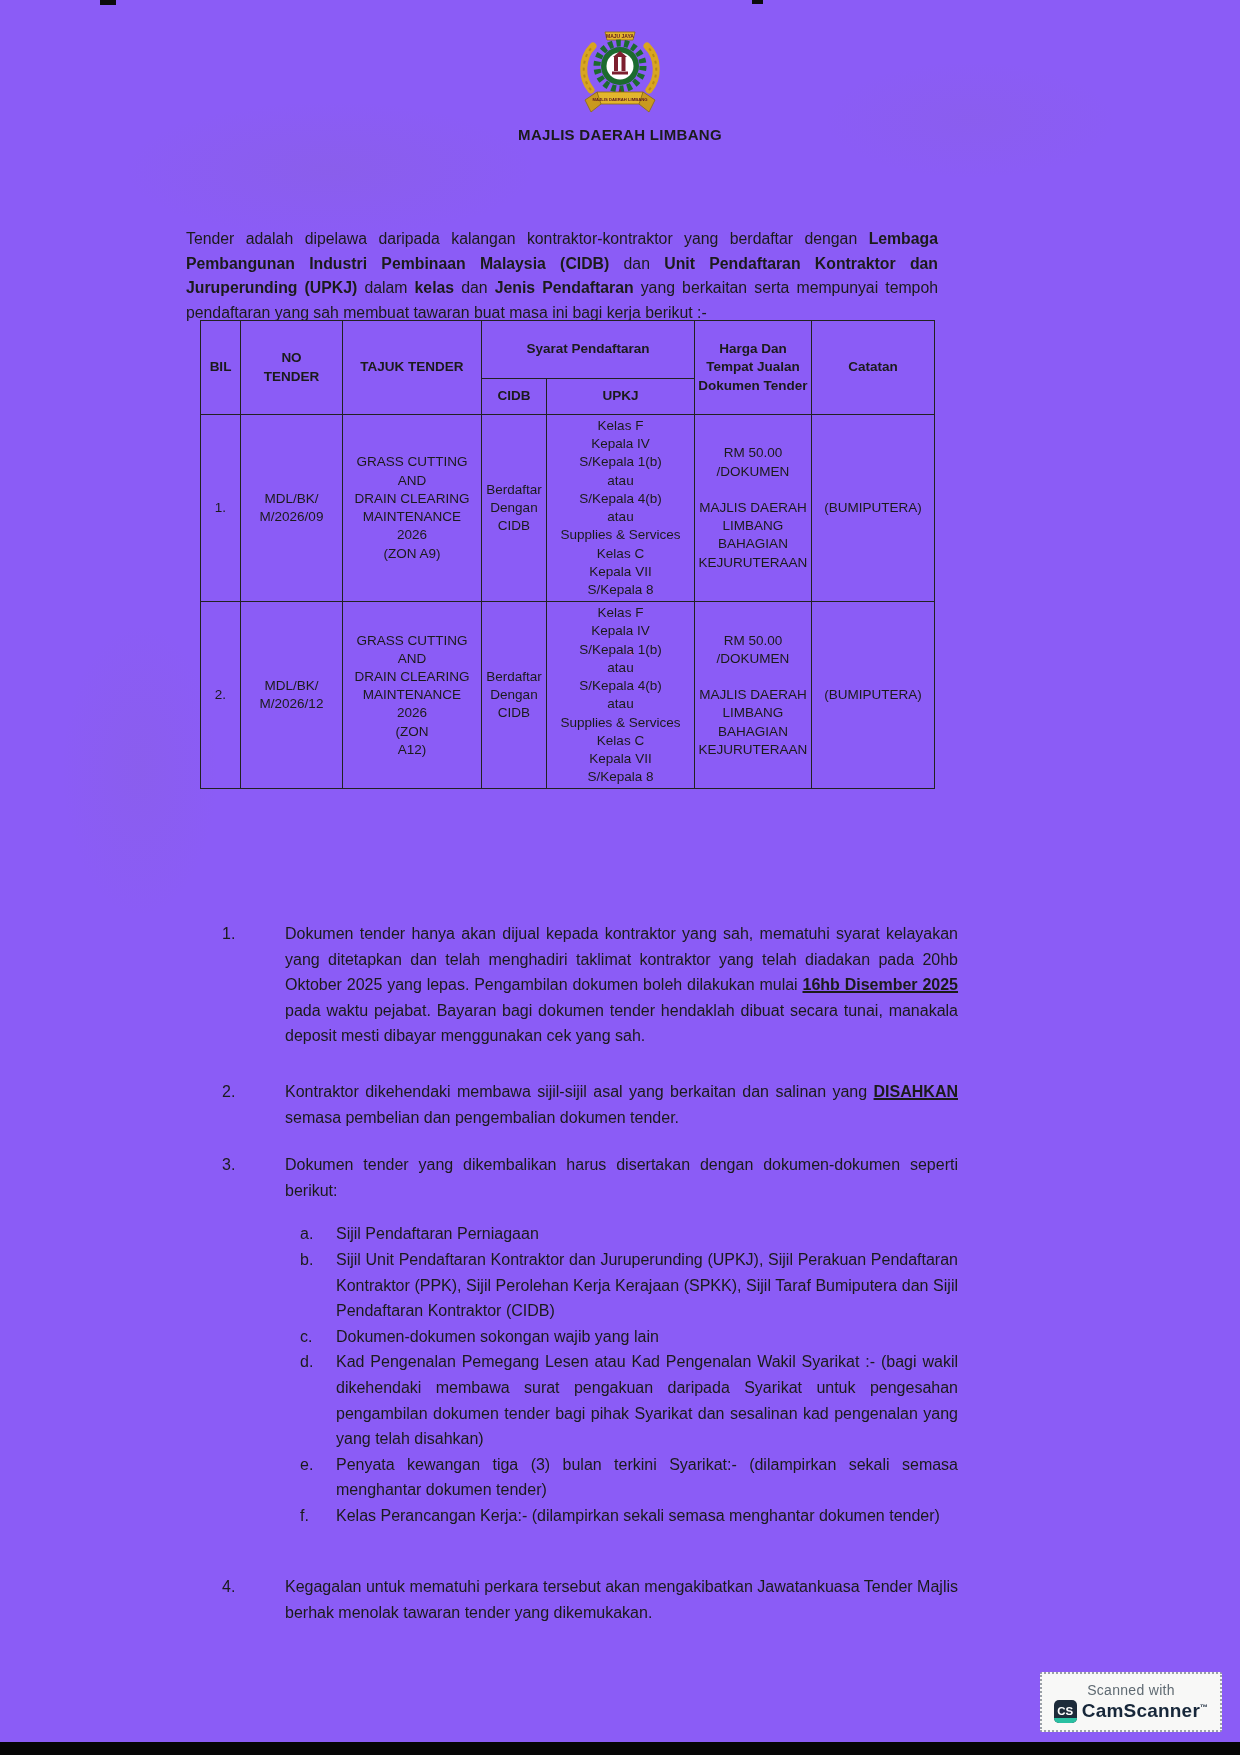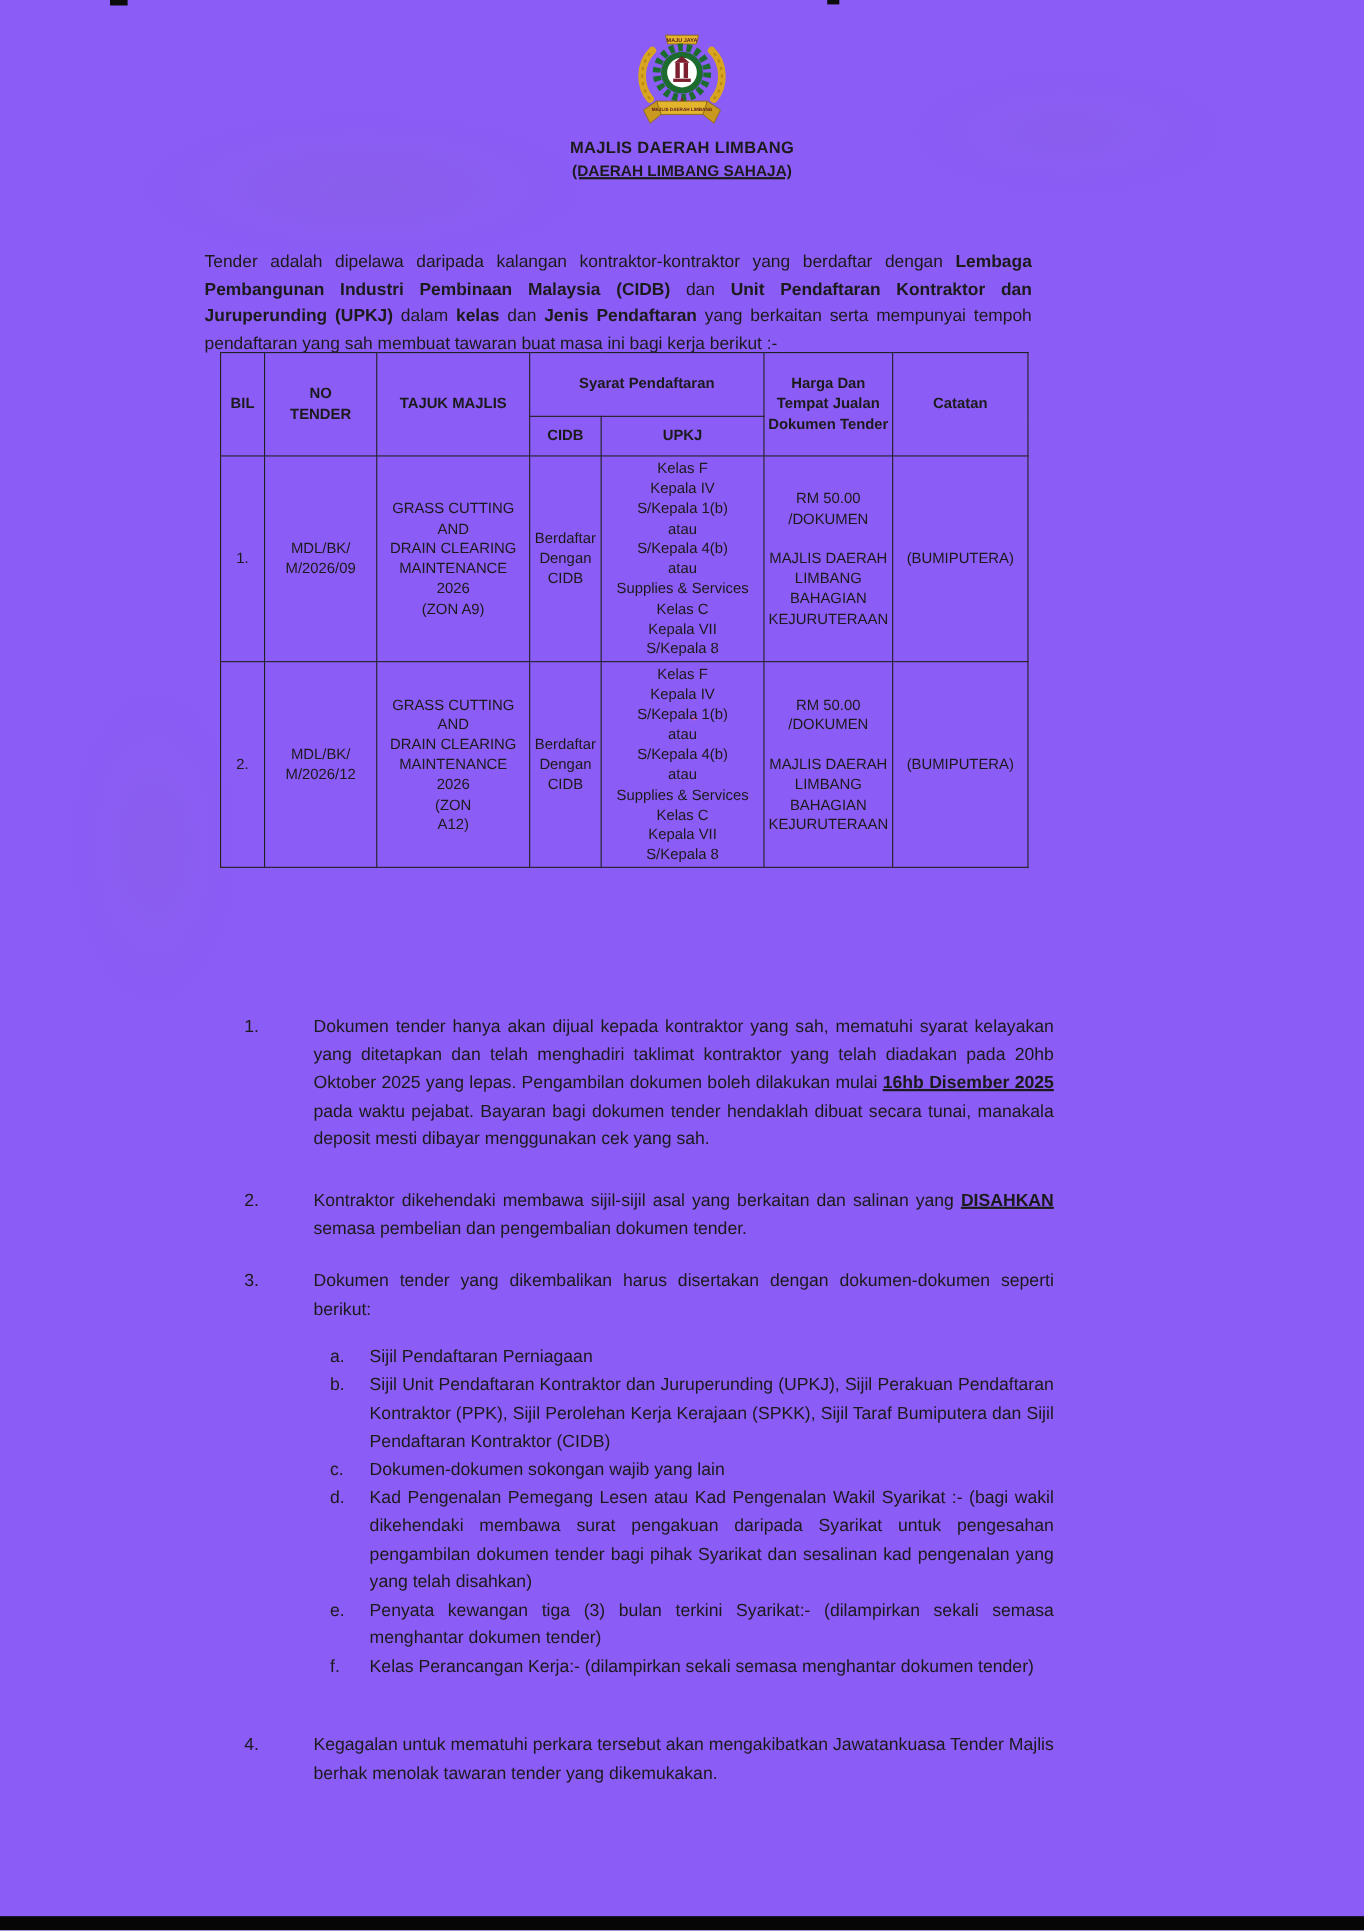--- a/index.html
+++ b/index.html
@@ -112,41 +112,40 @@
 
       <path d="M63 60 L60 68 L66 68 Z" fill="#7c1f2e"></path>
       <rect x="61.8" y="66" width="2.4" height="7" fill="#5a1620"></rect>
 
       <path d="M40 64 L86 64 L84 76 L42 76 Z" fill="#e3b52c" stroke="#8a6a10" stroke-width="0.8"></path>
       <path d="M40 64 L28 72 L34 84 L44 76 Z" fill="#c9991f" stroke="#8a6a10" stroke-width="0.8"></path>
       <path d="M86 64 L98 72 L92 84 L82 76 Z" fill="#c9991f" stroke="#8a6a10" stroke-width="0.8"></path>
       <text x="63" y="72.5" text-anchor="middle" font-size="4.2" font-weight="bold" fill="#5a1620">MAJLIS DAERAH LIMBANG</text>
     </svg>
     <div class="org-name">MAJLIS DAERAH LIMBANG</div>
-    <div class="doc-sub">(DAERAH LIMBANG SAHAJA)</div>
   </div>
 
   <p class="intro"><span>Tender adalah dipelawa daripada kalangan kontraktor-kontraktor yang berdaftar dengan </span><span class="bold">Lembaga Pembangunan Industri Pembinaan Malaysia (CIDB)</span><span> dan </span><span class="bold">Unit Pendaftaran Kontraktor dan Juruperunding (UPKJ)</span><span> dalam </span><span class="bold">kelas</span><span> dan </span><span class="bold">Jenis Pendaftaran</span><span> yang berkaitan serta mempunyai tempoh pendaftaran yang sah membuat tawaran buat masa ini bagi kerja berikut :-</span></p>
 
   <table class="tender-table">
     <colgroup>
       <col style="width:40px">
         <col style="width:102px">
         <col style="width:139px">
       <col style="width:65px">
         <col style="width:148px">
         <col style="width:117px">
         <col style="width:123px">
     </colgroup>
     <tbody>
         <tr class="hrow1">
       <th rowspan="2">BIL</th>
       <th rowspan="2">NO
 TENDER</th>
-      <th rowspan="2">TAJUK MAJLIS</th>
+      <th rowspan="2">TAJUK TENDER</th>
       <th colspan="2">Syarat Pendaftaran</th>
       <th rowspan="2">Harga Dan
 Tempat Jualan
 Dokumen Tender</th>
       <th rowspan="2">Catatan</th>
     </tr>
     <tr class="hrow2">
       <th>CIDB</th>
       <th>UPKJ</th>
     </tr>
@@ -260,16 +259,25 @@
       </div>
     </div>
 
     <div class="note n4">
       <div class="num">4.</div>
       <div class="txt">Kegagalan untuk mematuhi perkara tersebut akan mengakibatkan Jawatankuasa Tender Majlis berhak menolak tawaran tender yang dikemukakan.</div>
     </div>
 
   </div>
 
+  <div class="cs-badge">
+    <div class="cs-line1">Scanned with</div>
+    <div class="cs-line2">
+      <div class="cs-logo">
+          <span>CS</span>
+        </div>
+      <div class="cs-brand"><span>CamScanner</span><span class="cs-tm">™</span></div>
+    </div>
+  </div>
 
   <div class="bottom-bar"></div>
 
 </div>
 
 </body></html>

